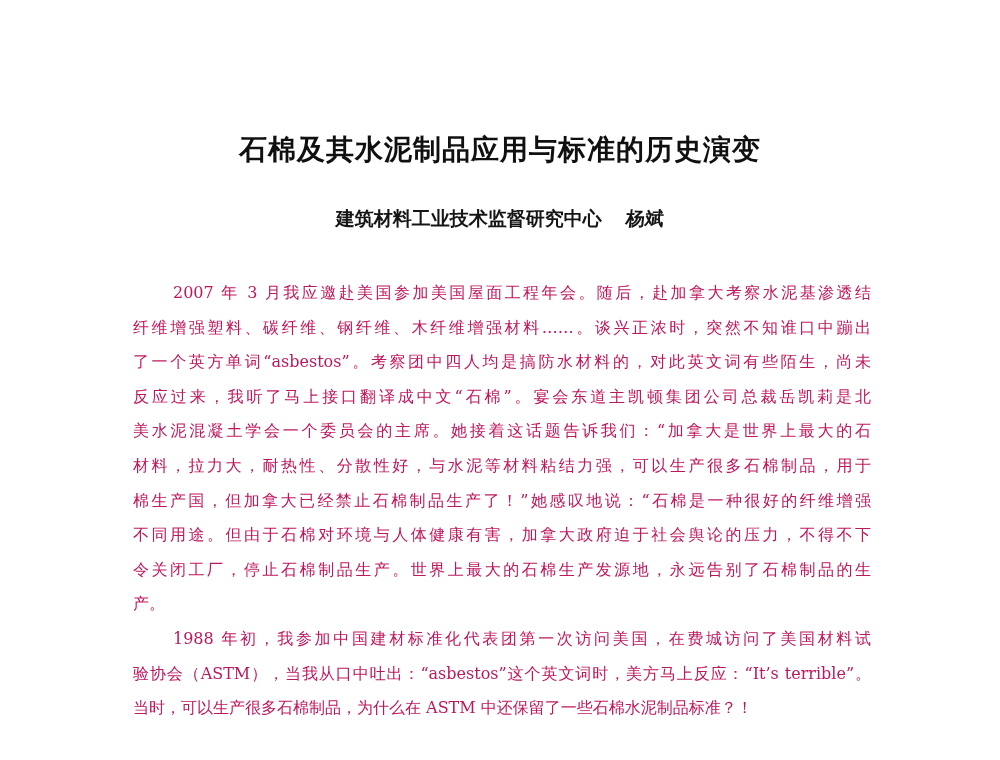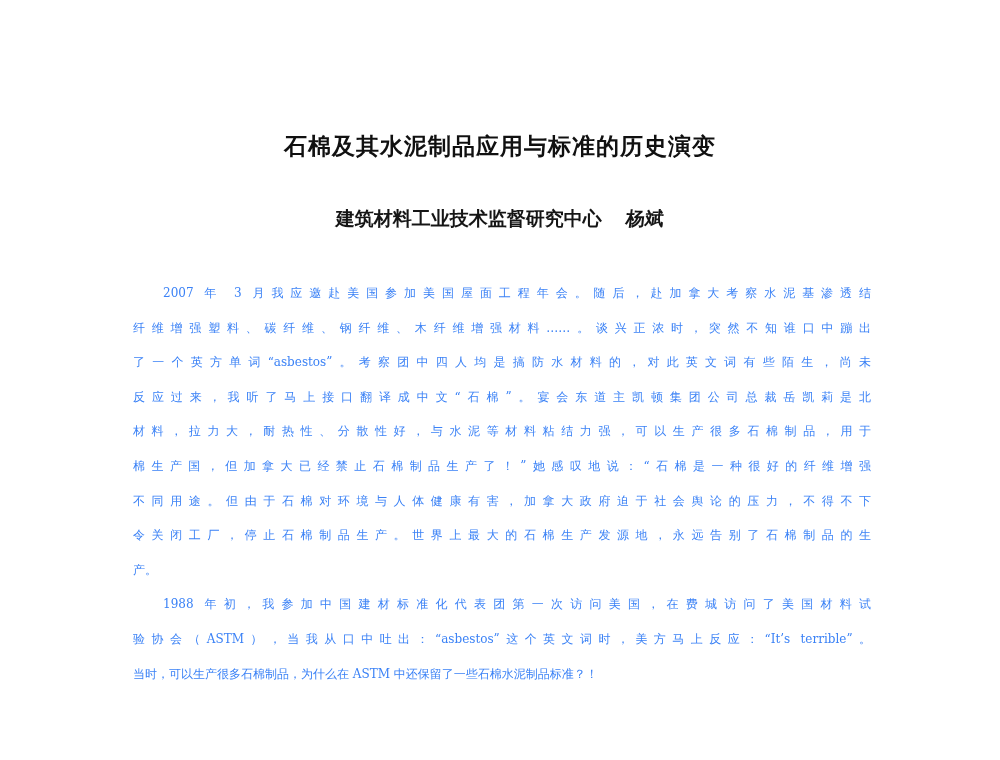--- a/index.html
+++ b/index.html
@@ -15,21 +15,21 @@
     color: #141414;
     font-family: "DejaVu Serif", "Liberation Serif", serif;
     overflow: hidden;
   }
   .article-title {
     position: absolute;
     top: 131px;
     left: 0;
     width: 100%;
     text-align: center;
-    font-size: 23px;
+    font-size: 28px;
     font-weight: 700;
     letter-spacing: 1px;
     color: #101010;
   }
   .byline {
     position: absolute;
     top: 206px;
     left: 0;
     width: 100%;
     text-align: center;
@@ -41,22 +41,22 @@
     display: inline-block;
     margin-left: 1.3em;
     font-weight: 700;
     transform: skewX(-6deg);
   }
   .textblock {
     position: absolute;
     left: 133px;
     top: 276px;
     width: 738px;
-    font-size: 12px;
-    color: #3b82f6;
+    font-size: 16px;
+    color: #be185d;
   }
   .tline {
     height: 34.6px;
     line-height: 34.6px;
     text-align: justify;
     text-align-last: justify;
     overflow: hidden;
     white-space: normal;
   }
   .tline.para-end {
@@ -77,20 +77,21 @@
     <span>建筑材料工业技术监督研究中心</span><span class="author-name">杨斌</span>
   </div>
 
   <div class="textblock">
 
     <div>
       <div class="tline indent">2007 年 3 月我应邀赴美国参加美国屋面工程年会。随后，赴加拿大考察水泥基渗透结</div>
       <div class="tline">纤维增强塑料、碳纤维、钢纤维、木纤维增强材料……。谈兴正浓时，突然不知谁口中蹦出</div>
       <div class="tline">了一个英方单词“asbestos”。考察团中四人均是搞防水材料的，对此英文词有些陌生，尚未</div>
       <div class="tline">反应过来，我听了马上接口翻译成中文“石棉”。宴会东道主凯顿集团公司总裁岳凯莉是北</div>
+      <div class="tline">美水泥混凝土学会一个委员会的主席。她接着这话题告诉我们：“加拿大是世界上最大的石</div>
       <div class="tline">材料，拉力大，耐热性、分散性好，与水泥等材料粘结力强，可以生产很多石棉制品，用于</div>
       <div class="tline">棉生产国，但加拿大已经禁止石棉制品生产了！”她感叹地说：“石棉是一种很好的纤维增强</div>
       <div class="tline">不同用途。但由于石棉对环境与人体健康有害，加拿大政府迫于社会舆论的压力，不得不下</div>
       <div class="tline">令关闭工厂，停止石棉制品生产。世界上最大的石棉生产发源地，永远告别了石棉制品的生</div>
       <div class="tline para-end">产。</div>
     </div>
 
     <div>
       <div class="tline indent">1988 年初，我参加中国建材标准化代表团第一次访问美国，在费城访问了美国材料试</div>
       <div class="tline">验协会（ASTM），当我从口中吐出：“asbestos”这个英文词时，美方马上反应：“It’s terrible”。</div>

